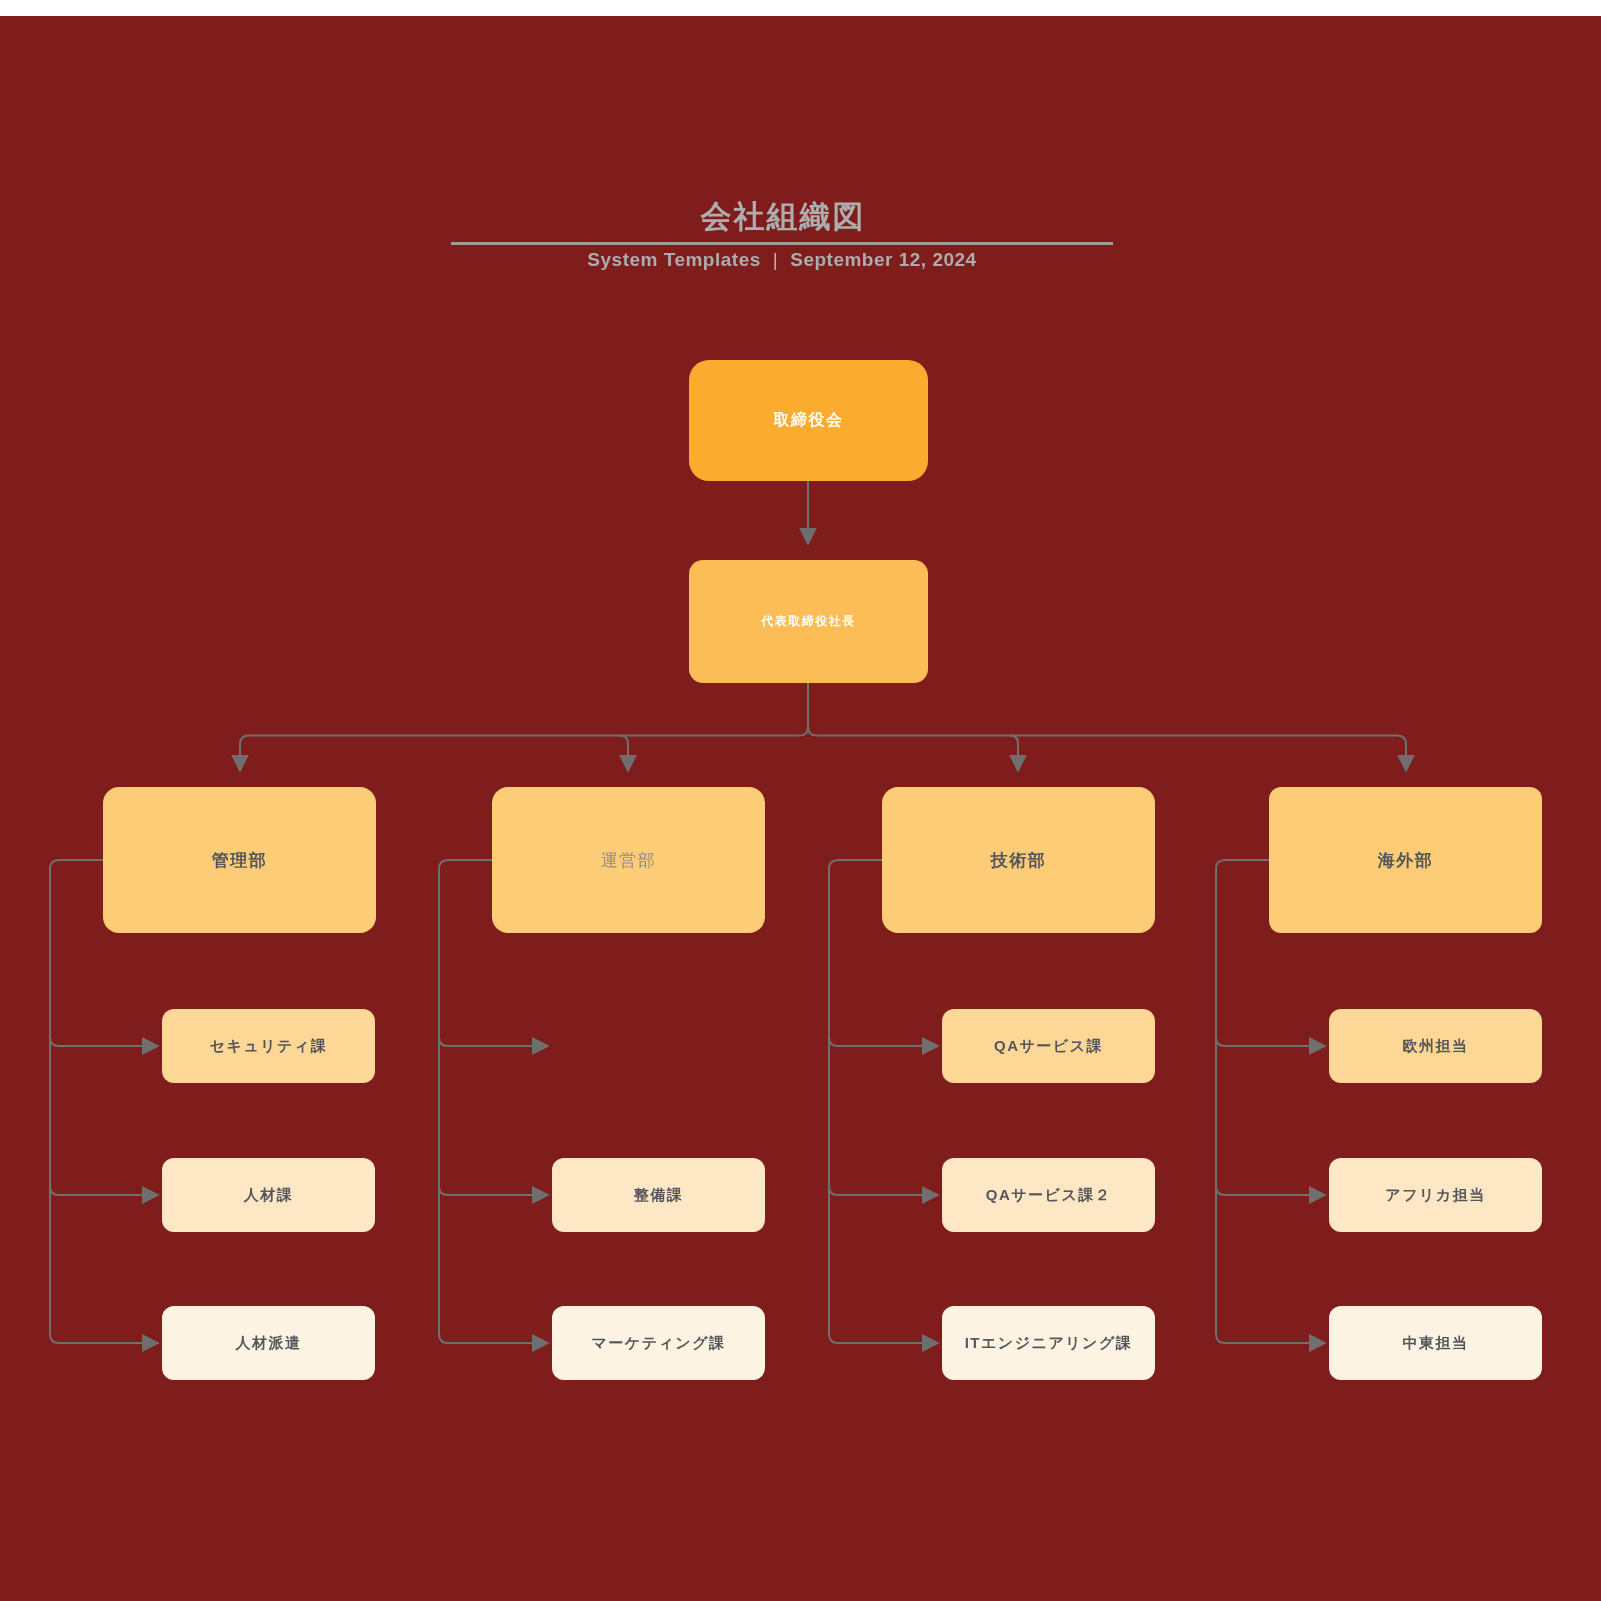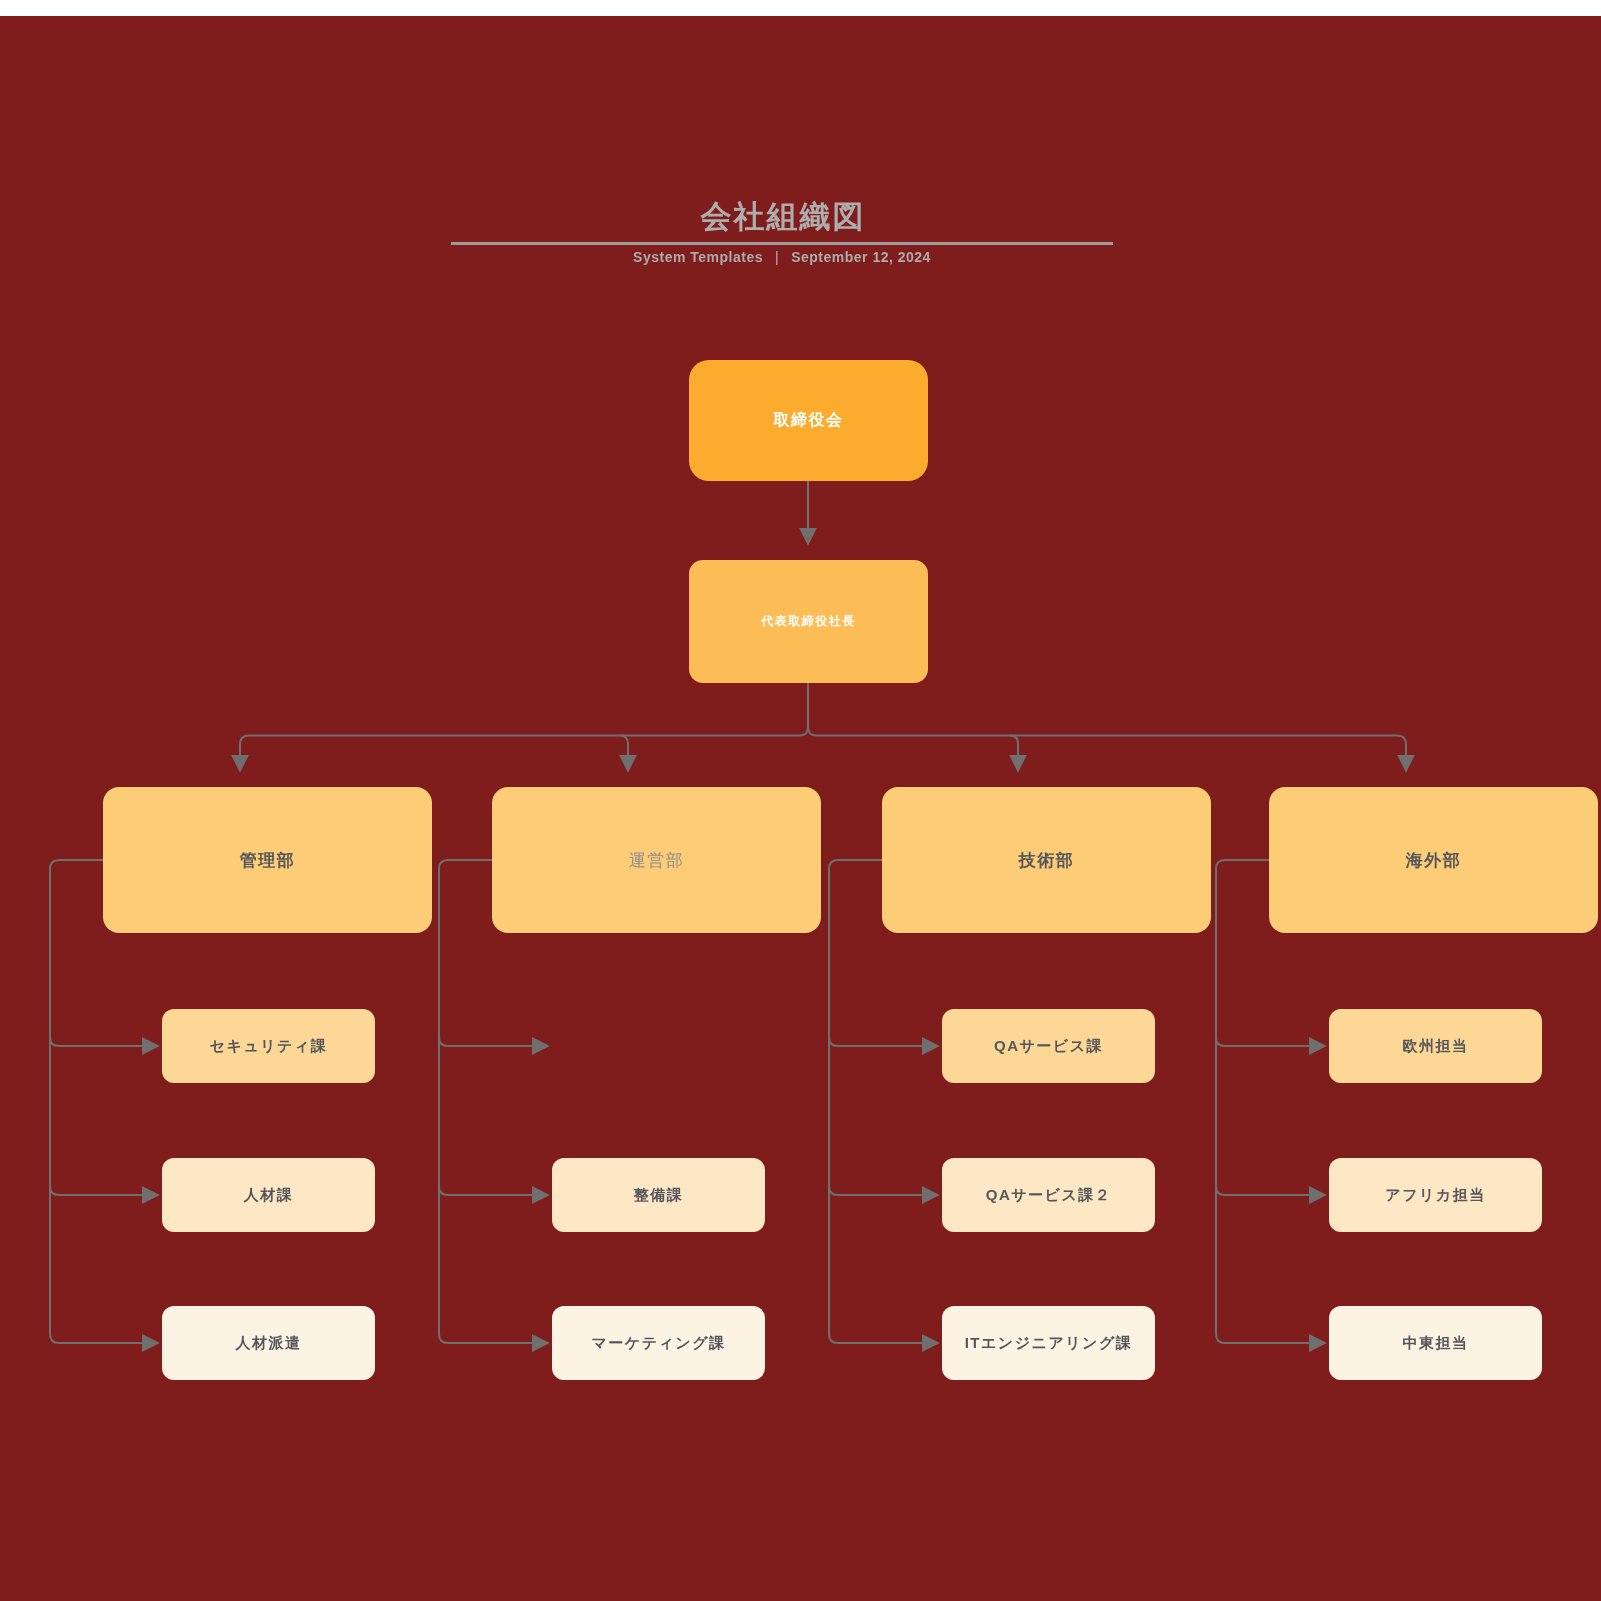--- a/index.html
+++ b/index.html
@@ -4,39 +4,39 @@
 <style>
   html,body{margin:0;padding:0;background:#ffffff;}
   body{width:1601px;height:1601px;font-family:"Liberation Sans","DejaVu Sans",sans-serif;}
   .canvas{position:relative;width:1601px;height:1601px;background:#7f1d1d;overflow:hidden;margin-top:16px;}
 
   
   .chart-title{position:absolute;left:0;top:180px;width:1566px;text-align:center;
     font-size:31px;font-weight:bold;color:#ADADAD;letter-spacing:2px;margin:0;}
   .title-rule{position:absolute;left:451px;top:226px;width:662px;height:3px;background:#9C9C9C;}
   .subtitle{position:absolute;left:351px;top:233px;width:862px;text-align:center;
-    font-size:14px;font-weight:bold;color:#ACACAC;margin:0;letter-spacing:.5px;}
+    font-size:19px;font-weight:bold;color:#ACACAC;margin:0;letter-spacing:.5px;}
   .subtitle .sep{margin:0 12px;font-weight:400;color:#B4B4B4;}
 
   
   svg.connectors{position:absolute;left:0;top:0;}
 
   
   .node{position:absolute;display:flex;align-items:center;justify-content:center;
     text-align:center;box-sizing:border-box;letter-spacing:1.5px;}
   .lvl1{border-radius:20px;color:#ffffff;font-weight:bold;font-size:16px;}
   .lvl2{border-radius:14px;color:#ffffff;font-weight:bold;font-size:12px;}
   .dept{border-radius:16px;color:#55565C;font-weight:bold;font-size:17px;}
   .dept.muted{color:#8B8C91;font-weight:400;}
   .child{border-radius:12px;color:#55565C;font-weight:bold;font-size:15px;}
 
   
   .n-root{left:689px;top:344px;width:239px;height:121px;}
   .n-president{left:689px;top:544px;width:239px;height:123px;}
-  .n-dept{top:771px;width:329px;height:146px;}
+  .n-dept{top:771px;width:273px;height:146px;}
   .n-d1{left:103px;} .n-d2{left:492px;} .n-d3{left:882px;} .n-d4{left:1269px;}
   .n-child{width:213px;height:74px;}
   .row1{top:993px;} .row2{top:1142px;} .row3{top:1290px;}
   .c1{left:162px;} .c2{left:552px;} .c3{left:942px;} .c4{left:1329px;}
 </style>
 </head>
 <body>
 
 <div class="canvas">
 
@@ -82,21 +82,21 @@
       </g>
     </g>
   </svg>
 
   <div class="node lvl1 n-root" style="background: rgb(251, 171, 45);">取締役会</div>
   <div class="node lvl2 n-president" style="background: rgb(253, 189, 86);">代表取締役社長</div>
 
   <div class="node dept n-dept n-d1" style="background: rgb(252, 204, 119);">管理部</div>
   <div class="node dept muted n-dept n-d2" style="background: rgb(252, 204, 119);">運営部</div>
   <div class="node dept n-dept n-d3" style="background: rgb(252, 204, 119);">技術部</div>
-  <div class="node dept n-dept n-d4" style="background: rgb(252, 204, 119);">海外部</div>
+  <div class="node dept n-dept n-d4" style="background: rgb(252, 204, 119); border-radius: 12px;">海外部</div>
 
   <div class="node child n-child c1 row1" style="background: rgb(253, 215, 149);">セキュリティ課</div>
   <div class="node child n-child c1 row2" style="background: rgb(254, 231, 197);">人材課</div>
   <div class="node child n-child c1 row3" style="background: rgb(253, 243, 226);">人材派遣</div>
 
   <div class="node child n-child c2 row2" style="background: rgb(254, 231, 197);">整備課</div>
   <div class="node child n-child c2 row3" style="background: rgb(253, 243, 226);">マーケティング課</div>
 
   <div class="node child n-child c3 row1" style="background: rgb(253, 215, 149);">QAサービス課</div>
   <div class="node child n-child c3 row2" style="background: rgb(254, 231, 197);">QAサービス課２</div>

